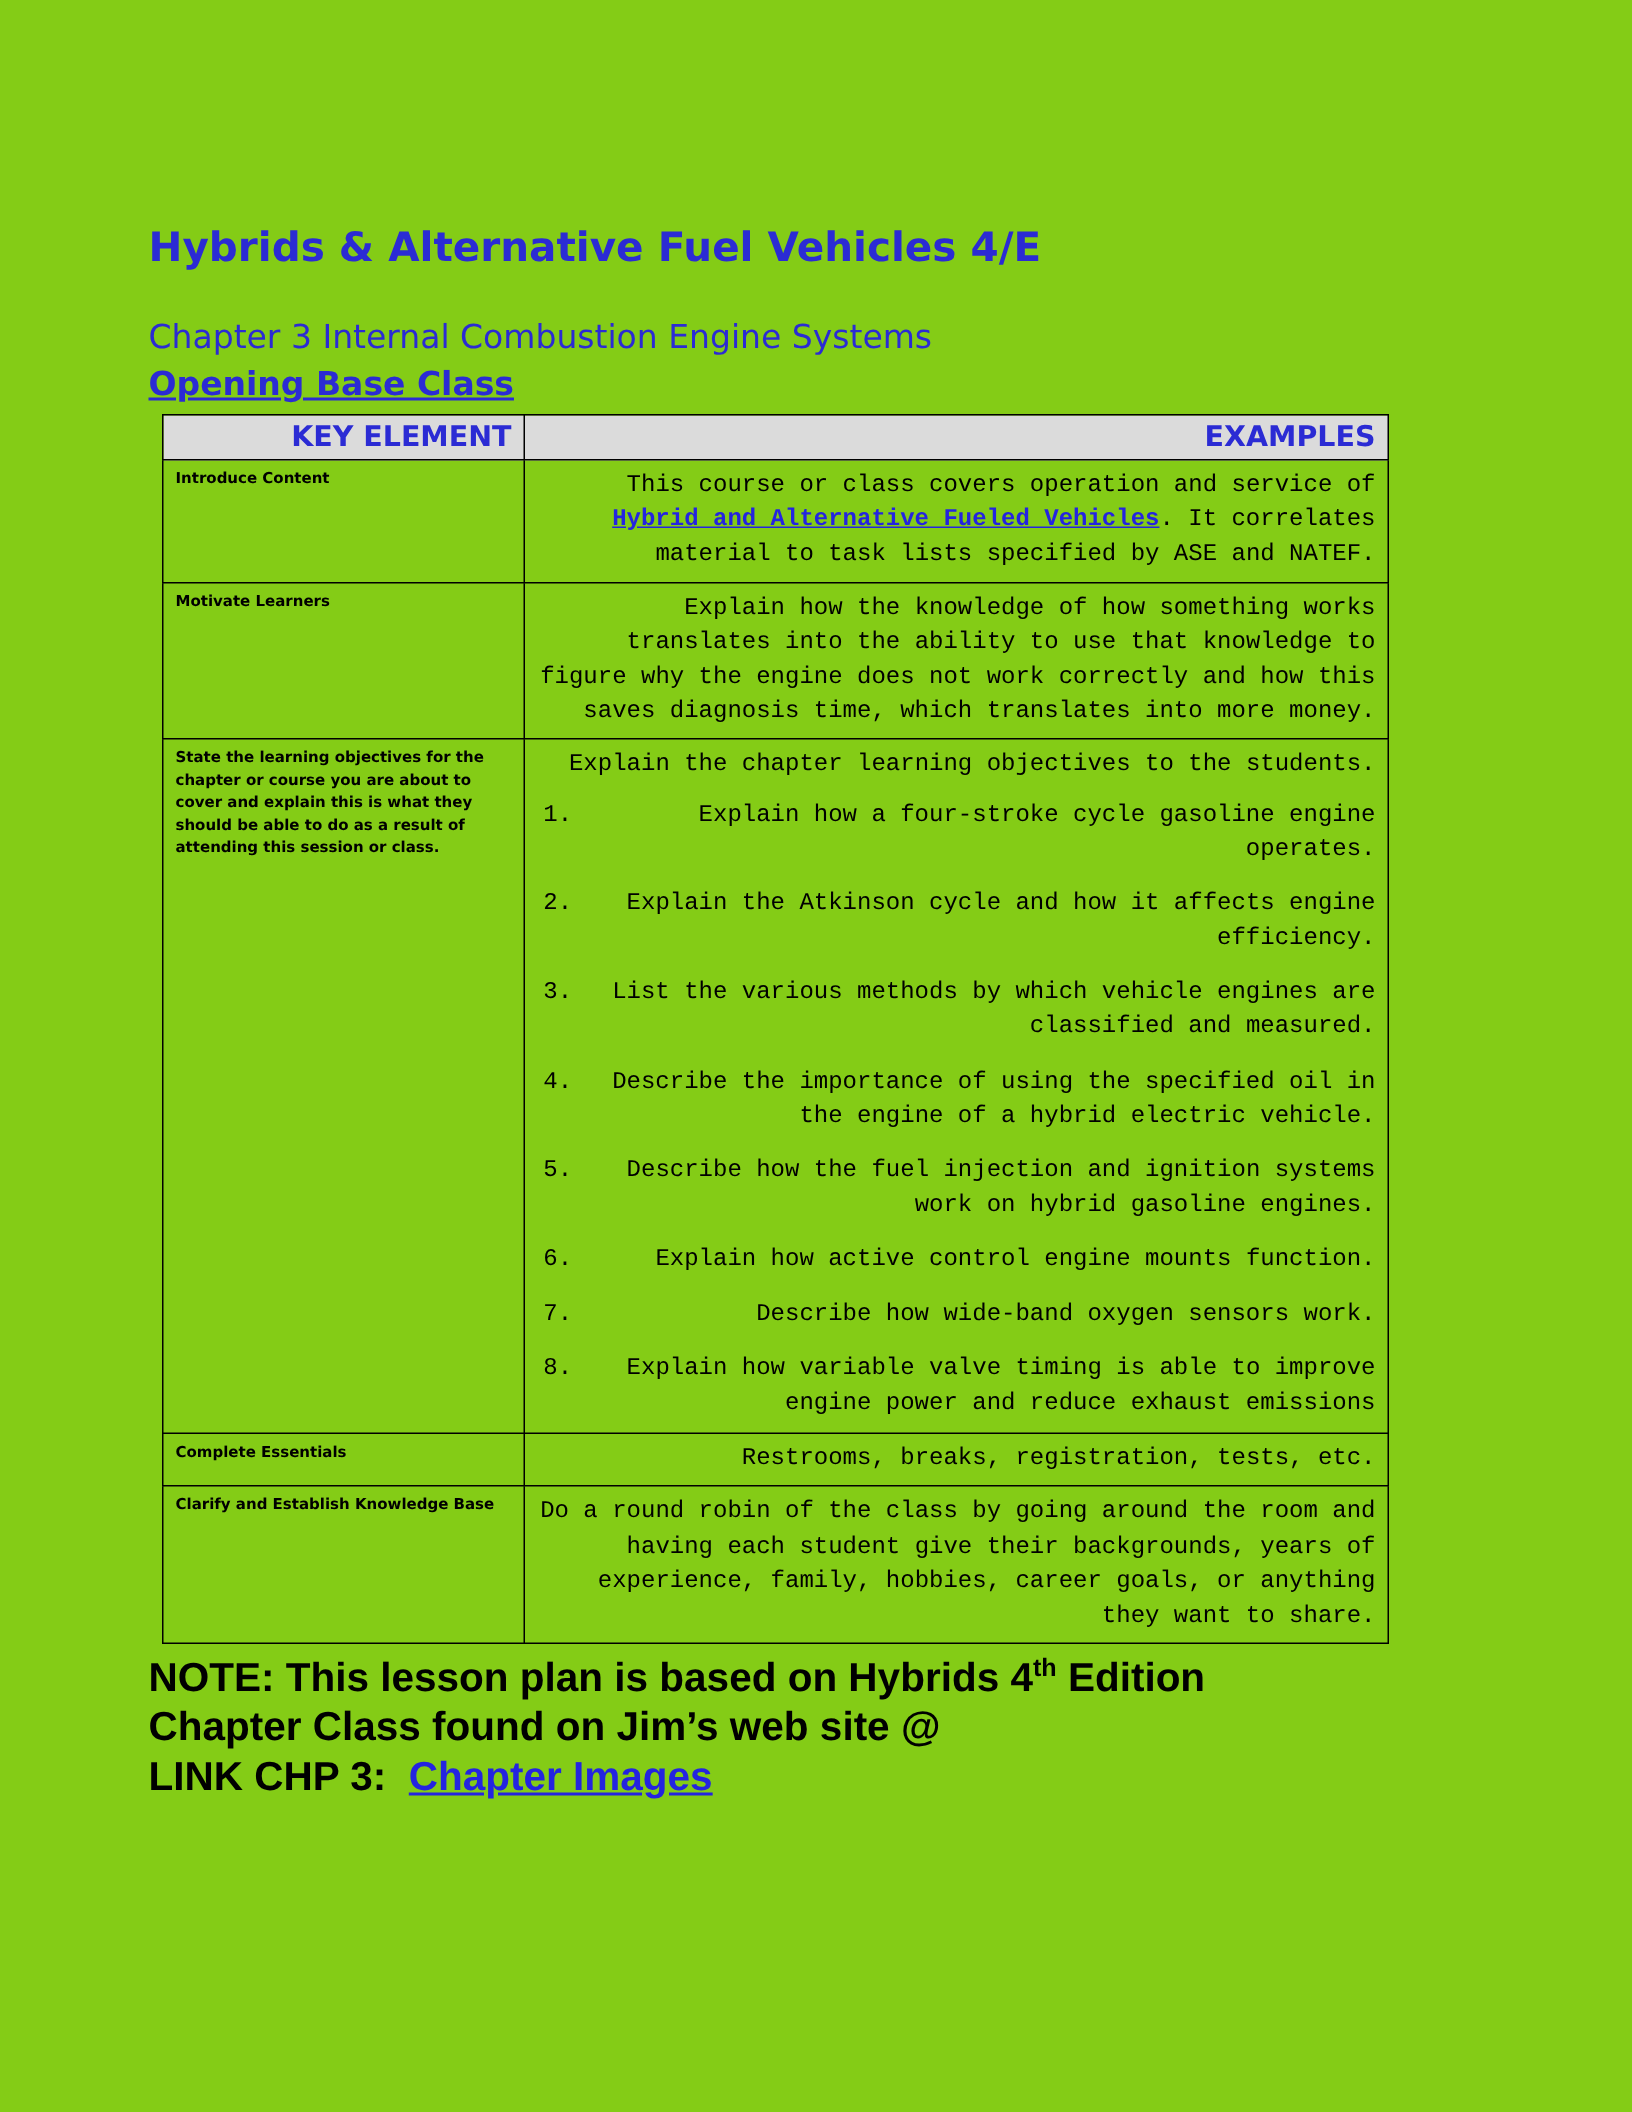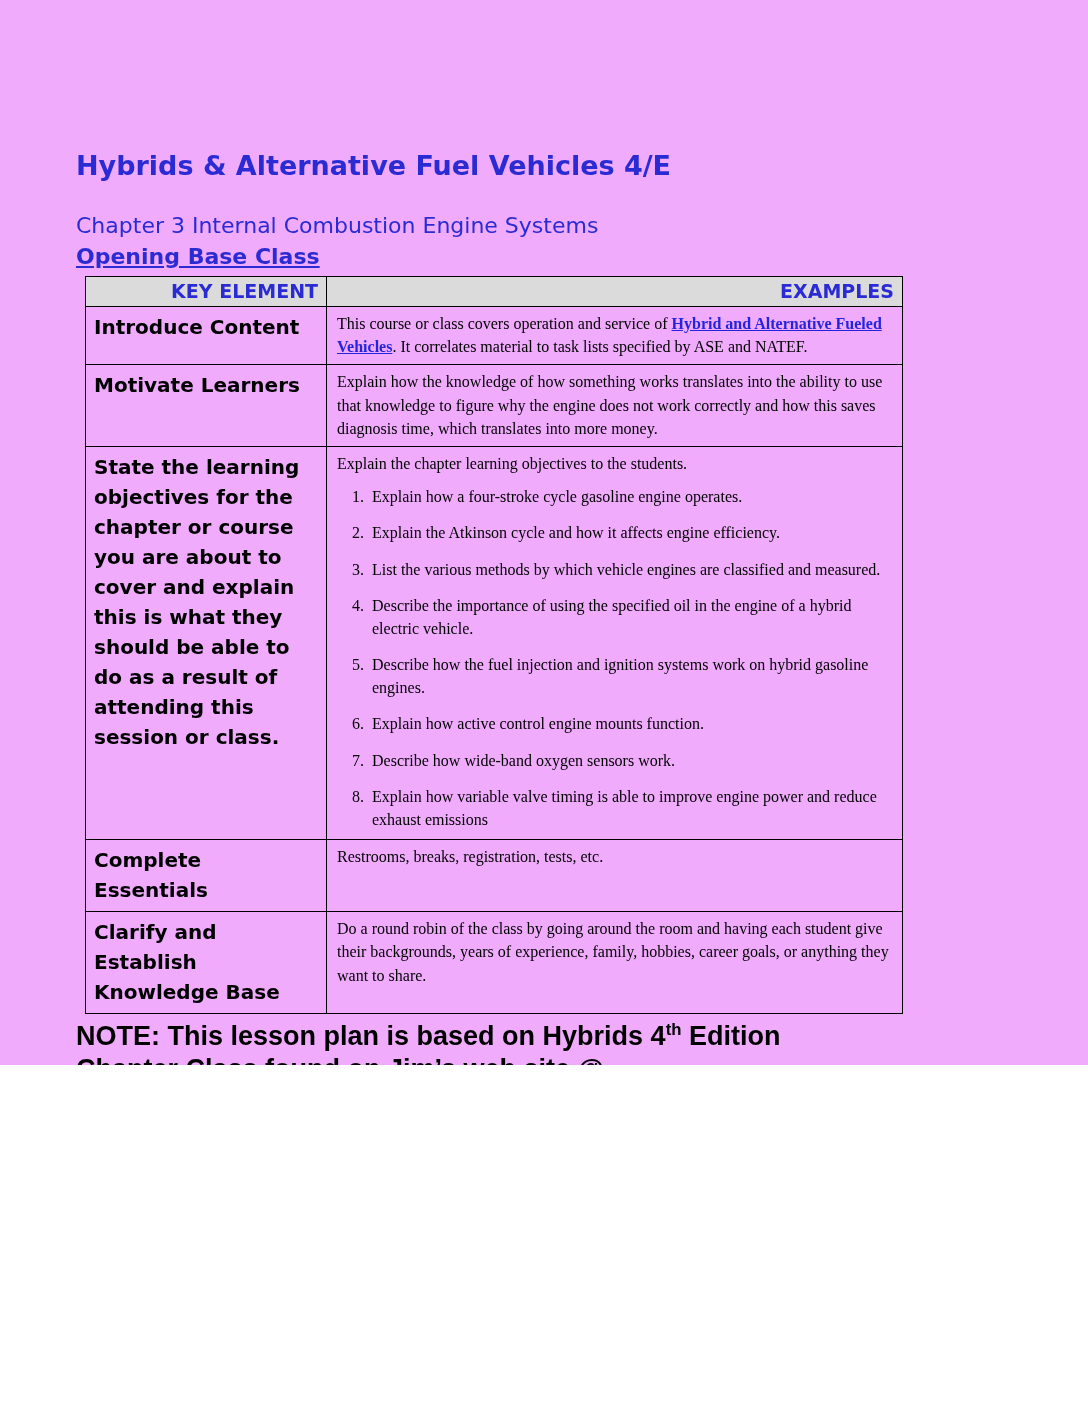--- a/index.html
+++ b/index.html
@@ -4,22 +4,22 @@
 <style>
   :root{
     --heading:#2b2bd4;
     --link:#2424e0;
     --text:#000000;
     --header-bg:#dbdbdb;
     --border:#000000;
   }
   html,body{margin:0;padding:0;background:#ffffff;}
   .page{
-    width:1088px;height:1065px;background:#f0abfc;box-sizing:border-box;
-    padding:150px 100px 0 76px;
+    width:1088px;height:1408px;background:#84cc16;box-sizing:border-box;
+    padding:150px 100px 0 99px;
     font-family:"DejaVu Sans","Liberation Sans",sans-serif;
     color:var(--text);
     overflow:hidden;
   }
   .doc-title{
     font-size:27px;font-weight:bold;color:var(--heading);
     margin:0 0 32px 0;letter-spacing:0;
   }
   .doc-chapter{
     font-size:22px;font-weight:normal;color:var(--heading);
@@ -34,27 +34,28 @@
   }
   table.lesson th, table.lesson td{
     border:1px solid var(--border);vertical-align:top;
   }
   table.lesson th{
     background:var(--header-bg);color:var(--heading);
     font-size:19px;font-weight:bold;text-align:right;
     padding:3px 8px 4px 8px;
   }
   td.key{
-    width:224px;font-weight:bold;font-size:20px;line-height:1.5;
+    width:224px;font-weight:bold;font-size:10px;line-height:1.5;
     padding:5px 8px 6px 8px;color:var(--text);
   }
   td.example{
     font-size:16px;line-height:1.45;padding:5px 8px 6px 10px;
-    font-family:Liberation Serif, serif;
+    font-family:Liberation Mono, monospace;
     color:var(--text);
+    text-align:right;
   }
   .parts-p{margin:0;}
   td.example ol{
     margin:10px 0 2px 0;padding-left:31px;
   }
   td.example ol li{
     margin-bottom:13px;padding-left:4px;
   }
   td.example ol li:last-child{margin-bottom:0;}
   a.doc-link{

